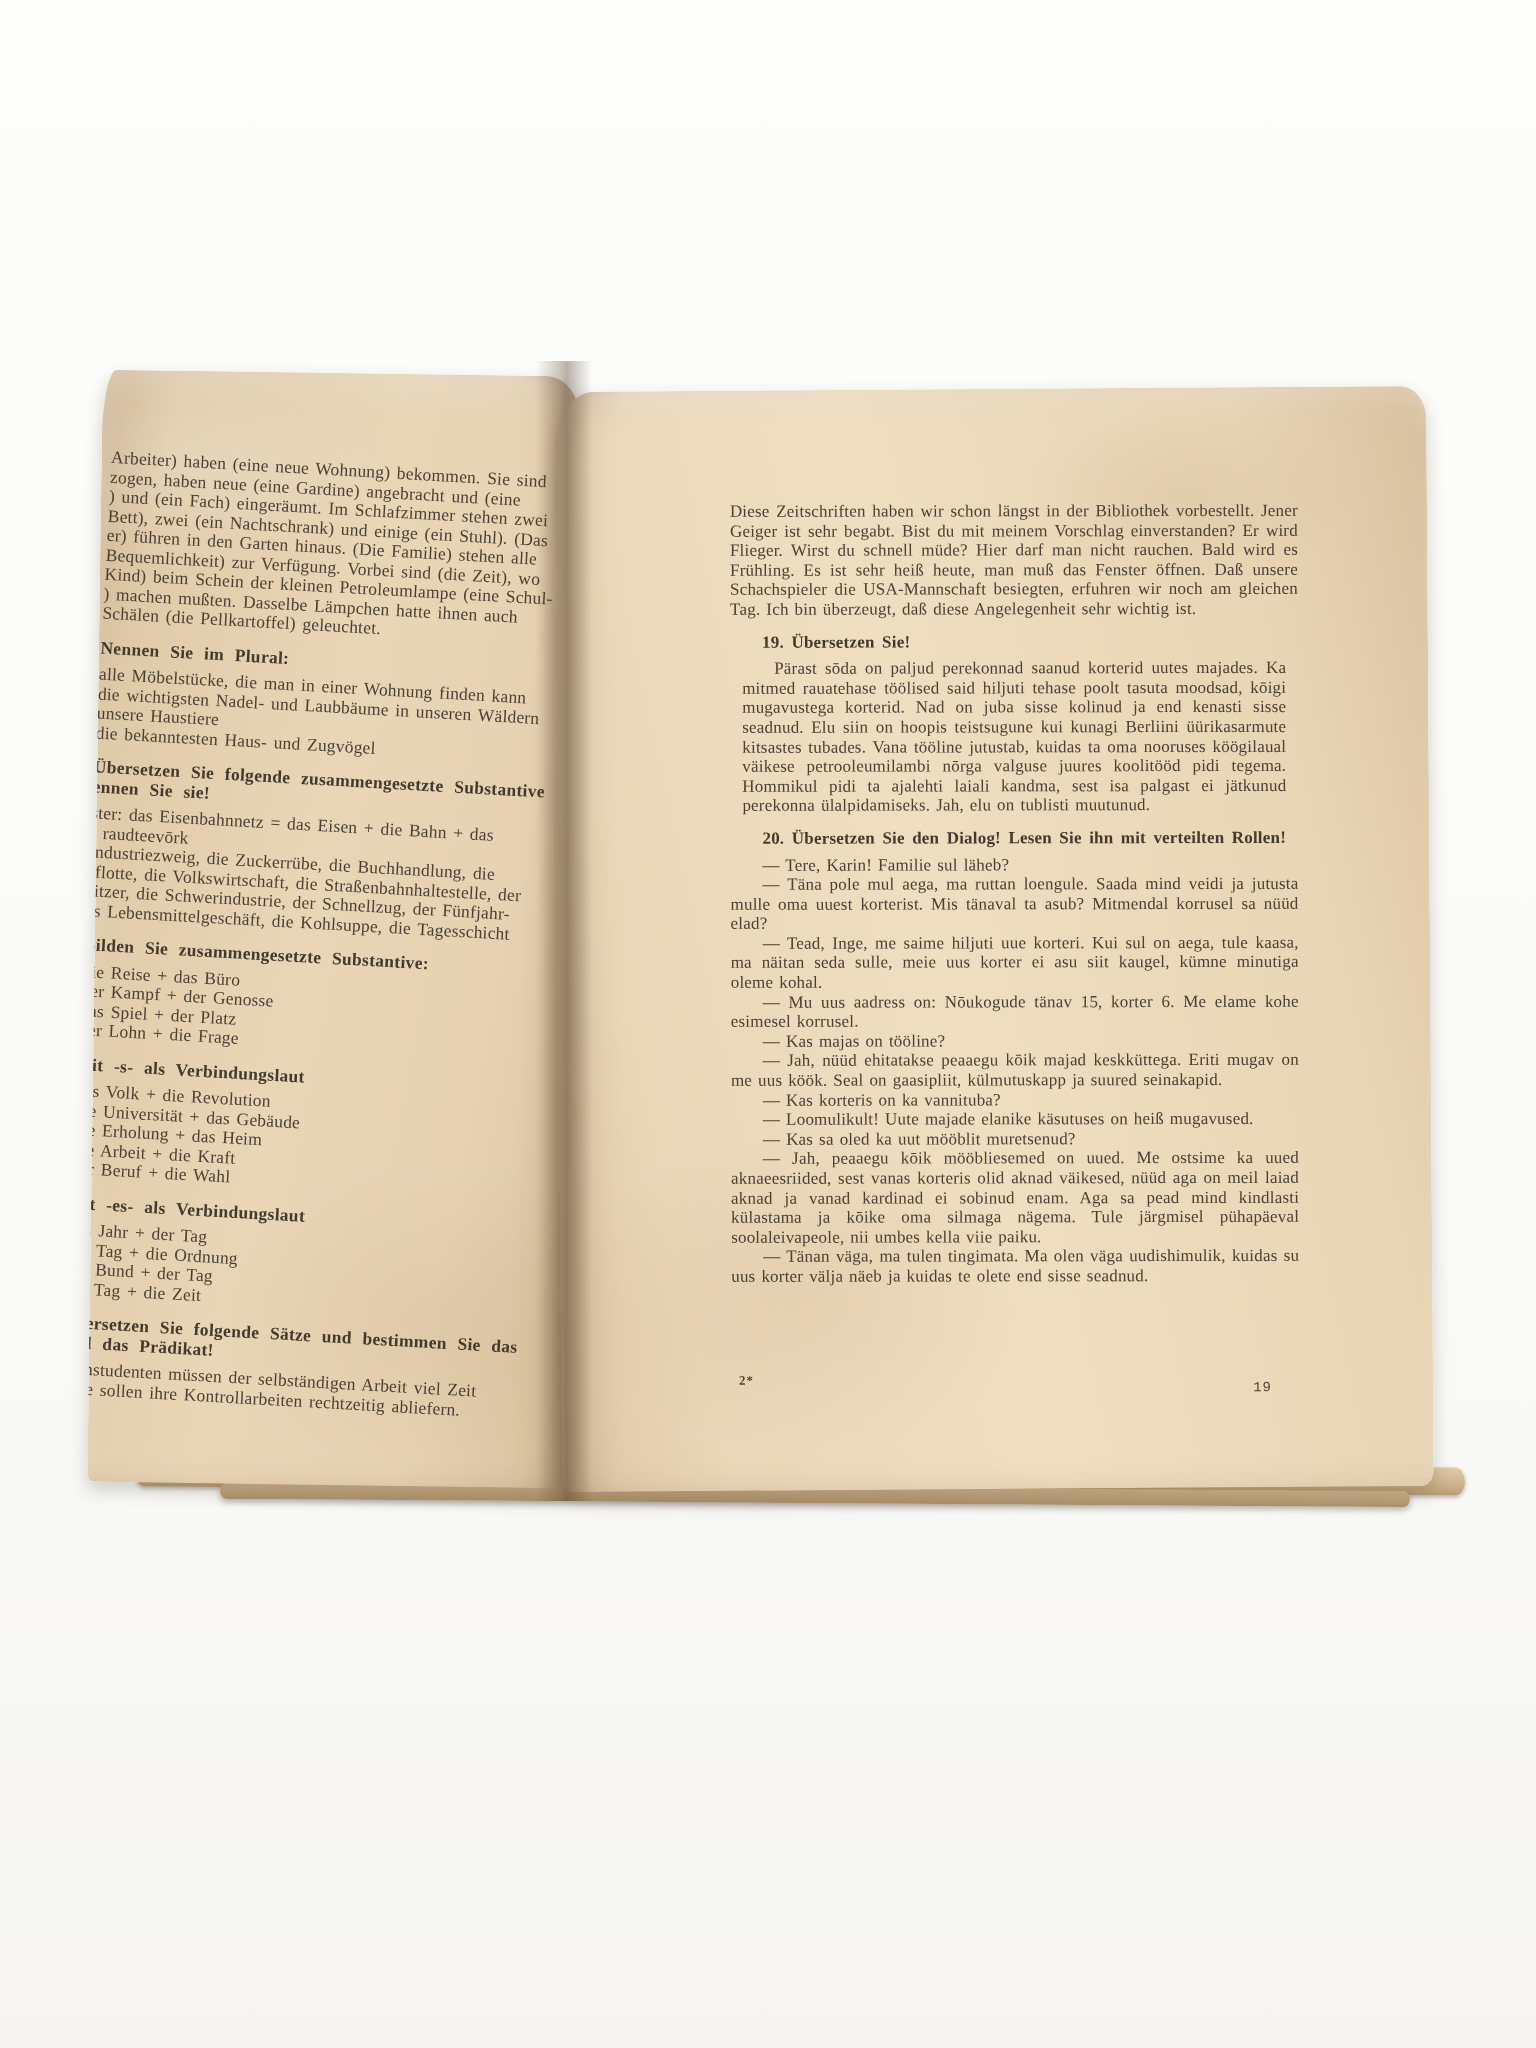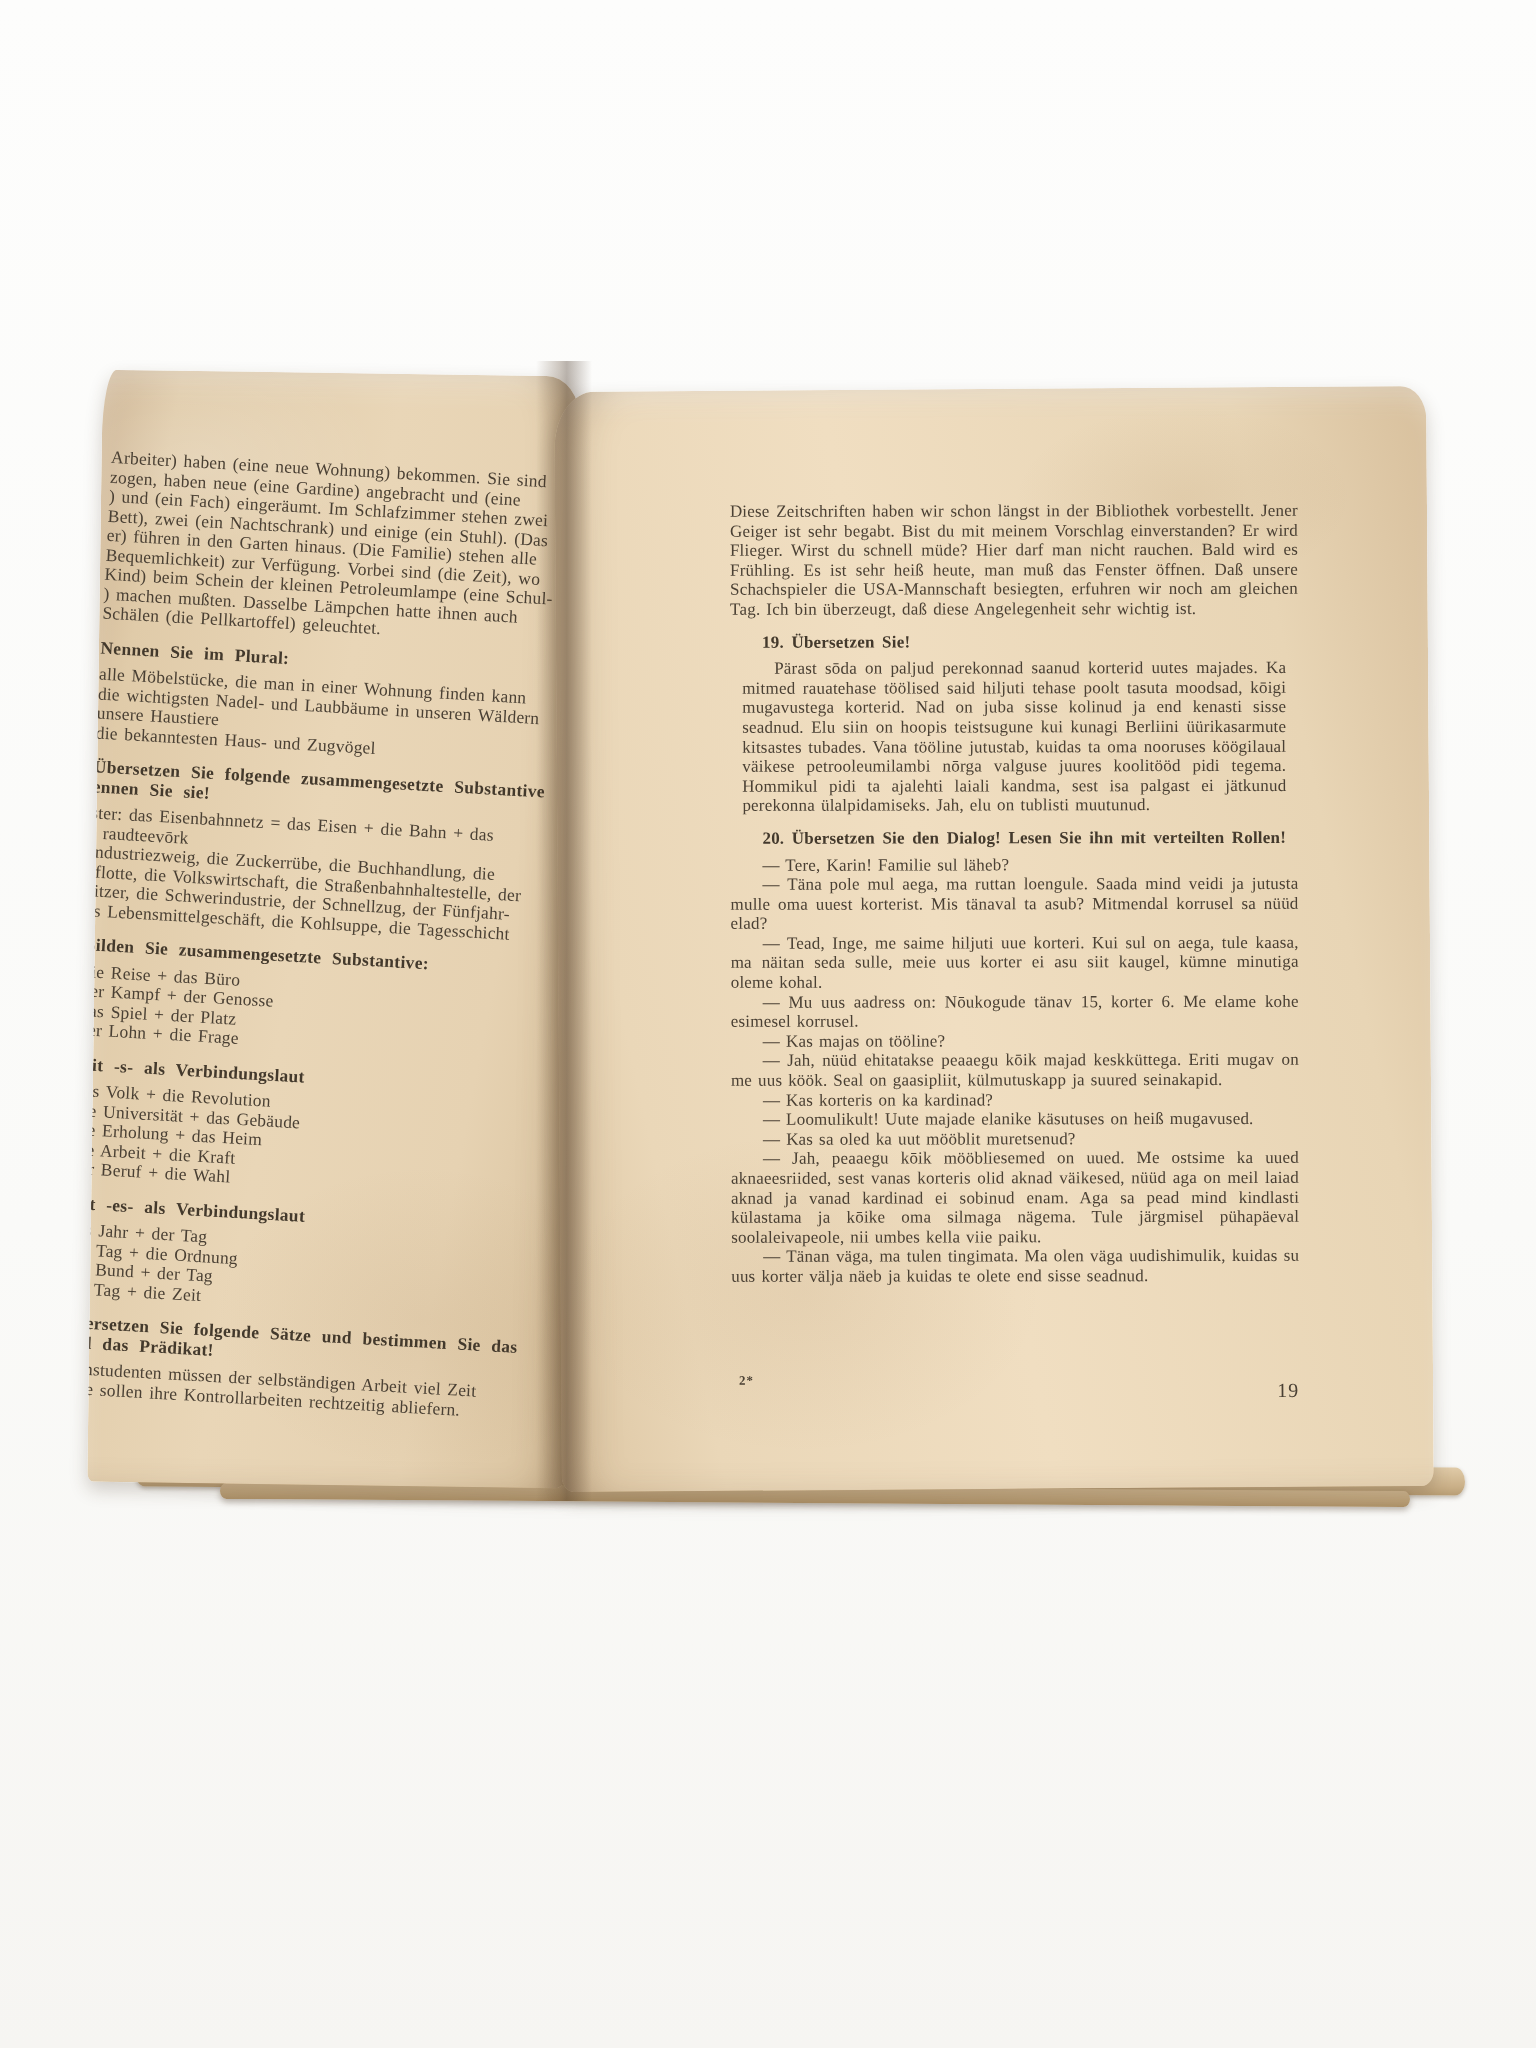--- a/index.html
+++ b/index.html
@@ -76,22 +76,22 @@
   .rp-text .p,.rp-text .pi,.rp-text .d{text-align:justify;word-spacing:1.5px;}
   .rp-text .p{margin:16px 0 2px;}
   .rp-text .pi{margin:0 12px 2px;text-indent:32px;}
   .rp-text .h{margin:13px 0 7px;font-weight:700;color:#43392c;text-indent:32px;text-align:justify;word-spacing:3px;}
   .rp-text .d{margin:0;text-indent:32px;}
   .sig-mark{
     position:absolute;left:178px;top:982px;
     font-size:13px;font-weight:700;color:#4a4034;letter-spacing:1px;
   }
   .pg-num{
-    position:absolute;left:716px;top:992px;
-    font-size:20px;color:#4a4034;letter-spacing:1px;
+    position:absolute;left:692px;top:992px;
+    font-size:14px;color:#4a4034;letter-spacing:1px;font-family:Liberation Mono, monospace;
   }
 </style>
 </head>
 <body>
 
 <div class="photo">
   <div class="book">
     <div class="book-shadow"></div>
     <div class="stack-edge-1"></div>
     <div class="stack-edge-2"></div>
@@ -174,21 +174,21 @@
           <div class="blk p">Diese Zeitschriften haben wir schon längst in der Bibliothek vorbestellt. Jener Geiger ist sehr begabt. Bist du mit meinem Vorschlag einverstanden? Er wird Flieger. Wirst du schnell müde? Hier darf man nicht rauchen. Bald wird es Frühling. Es ist sehr heiß heute, man muß das Fenster öffnen. Daß unsere Schachspieler die USA-Mannschaft besiegten, erfuhren wir noch am gleichen Tag. Ich bin überzeugt, daß diese Angelegenheit sehr wichtig ist.</div>
           <div class="blk h">19. Übersetzen Sie!</div>
           <div class="blk pi">Pärast sōda on paljud perekonnad saanud korterid uutes majades. Ka mitmed rauatehase töölised said hiljuti tehase poolt tasuta moodsad, kōigi mugavustega korterid. Nad on juba sisse kolinud ja end kenasti sisse seadnud. Elu siin on hoopis teistsugune kui kunagi Berliini üürikasarmute kitsastes tubades. Vana tööline jutustab, kuidas ta oma nooruses köögilaual väikese petrooleumilambi nōrga valguse juures koolitööd pidi tegema. Hommikul pidi ta ajalehti laiali kandma, sest isa palgast ei jätkunud perekonna ülalpidamiseks. Jah, elu on tublisti muutunud.</div>
           <div class="blk h">20. Übersetzen Sie den Dialog! Lesen Sie ihn mit verteilten Rollen!</div>
           <div class="blk d">— Tere, Karin! Familie sul läheb?</div>
           <div class="blk d">— Täna pole mul aega, ma ruttan loengule. Saada mind veidi ja jutusta mulle oma uuest korterist. Mis tänaval ta asub? Mitmendal korrusel sa nüüd elad?</div>
           <div class="blk d">— Tead, Inge, me saime hiljuti uue korteri. Kui sul on aega, tule kaasa, ma näitan seda sulle, meie uus korter ei asu siit kaugel, kümne minutiga oleme kohal.</div>
           <div class="blk d">— Mu uus aadress on: Nōukogude tänav 15, korter 6. Me elame kohe esimesel korrusel.</div>
           <div class="blk d">— Kas majas on tööline?</div>
           <div class="blk d">— Jah, nüüd ehitatakse peaaegu kōik majad keskküttega. Eriti mugav on me uus köök. Seal on gaasipliit, külmutuskapp ja suured seinakapid.</div>
-          <div class="blk d">— Kas korteris on ka kardinad?</div>
+          <div class="blk d">— Kas korteris on ka vannituba?</div>
           <div class="blk d">— Loomulikult! Uute majade elanike käsutuses on heiß mugavused.</div>
           <div class="blk d">— Kas sa oled ka uut mööblit muretsenud?</div>
           <div class="blk d">— Jah, peaaegu kōik mööbliesemed on uued. Me ostsime ka uued aknaeesriided, sest vanas korteris olid aknad väikesed, nüüd aga on meil laiad aknad ja vanad kardinad ei sobinud enam. Aga sa pead mind kindlasti külastama ja kōike oma silmaga nägema. Tule järgmisel pühapäeval soolaleivapeole, nii umbes kella viie paiku.</div>
           <div class="blk d">— Tänan väga, ma tulen tingimata. Ma olen väga uudishimulik, kuidas su uus korter välja näeb ja kuidas te olete end sisse seadnud.</div>
         </div>
       <div class="sig-mark">2*</div>
       <div class="pg-num">19</div>
     </div>
 
     <div class="gutter"></div>

